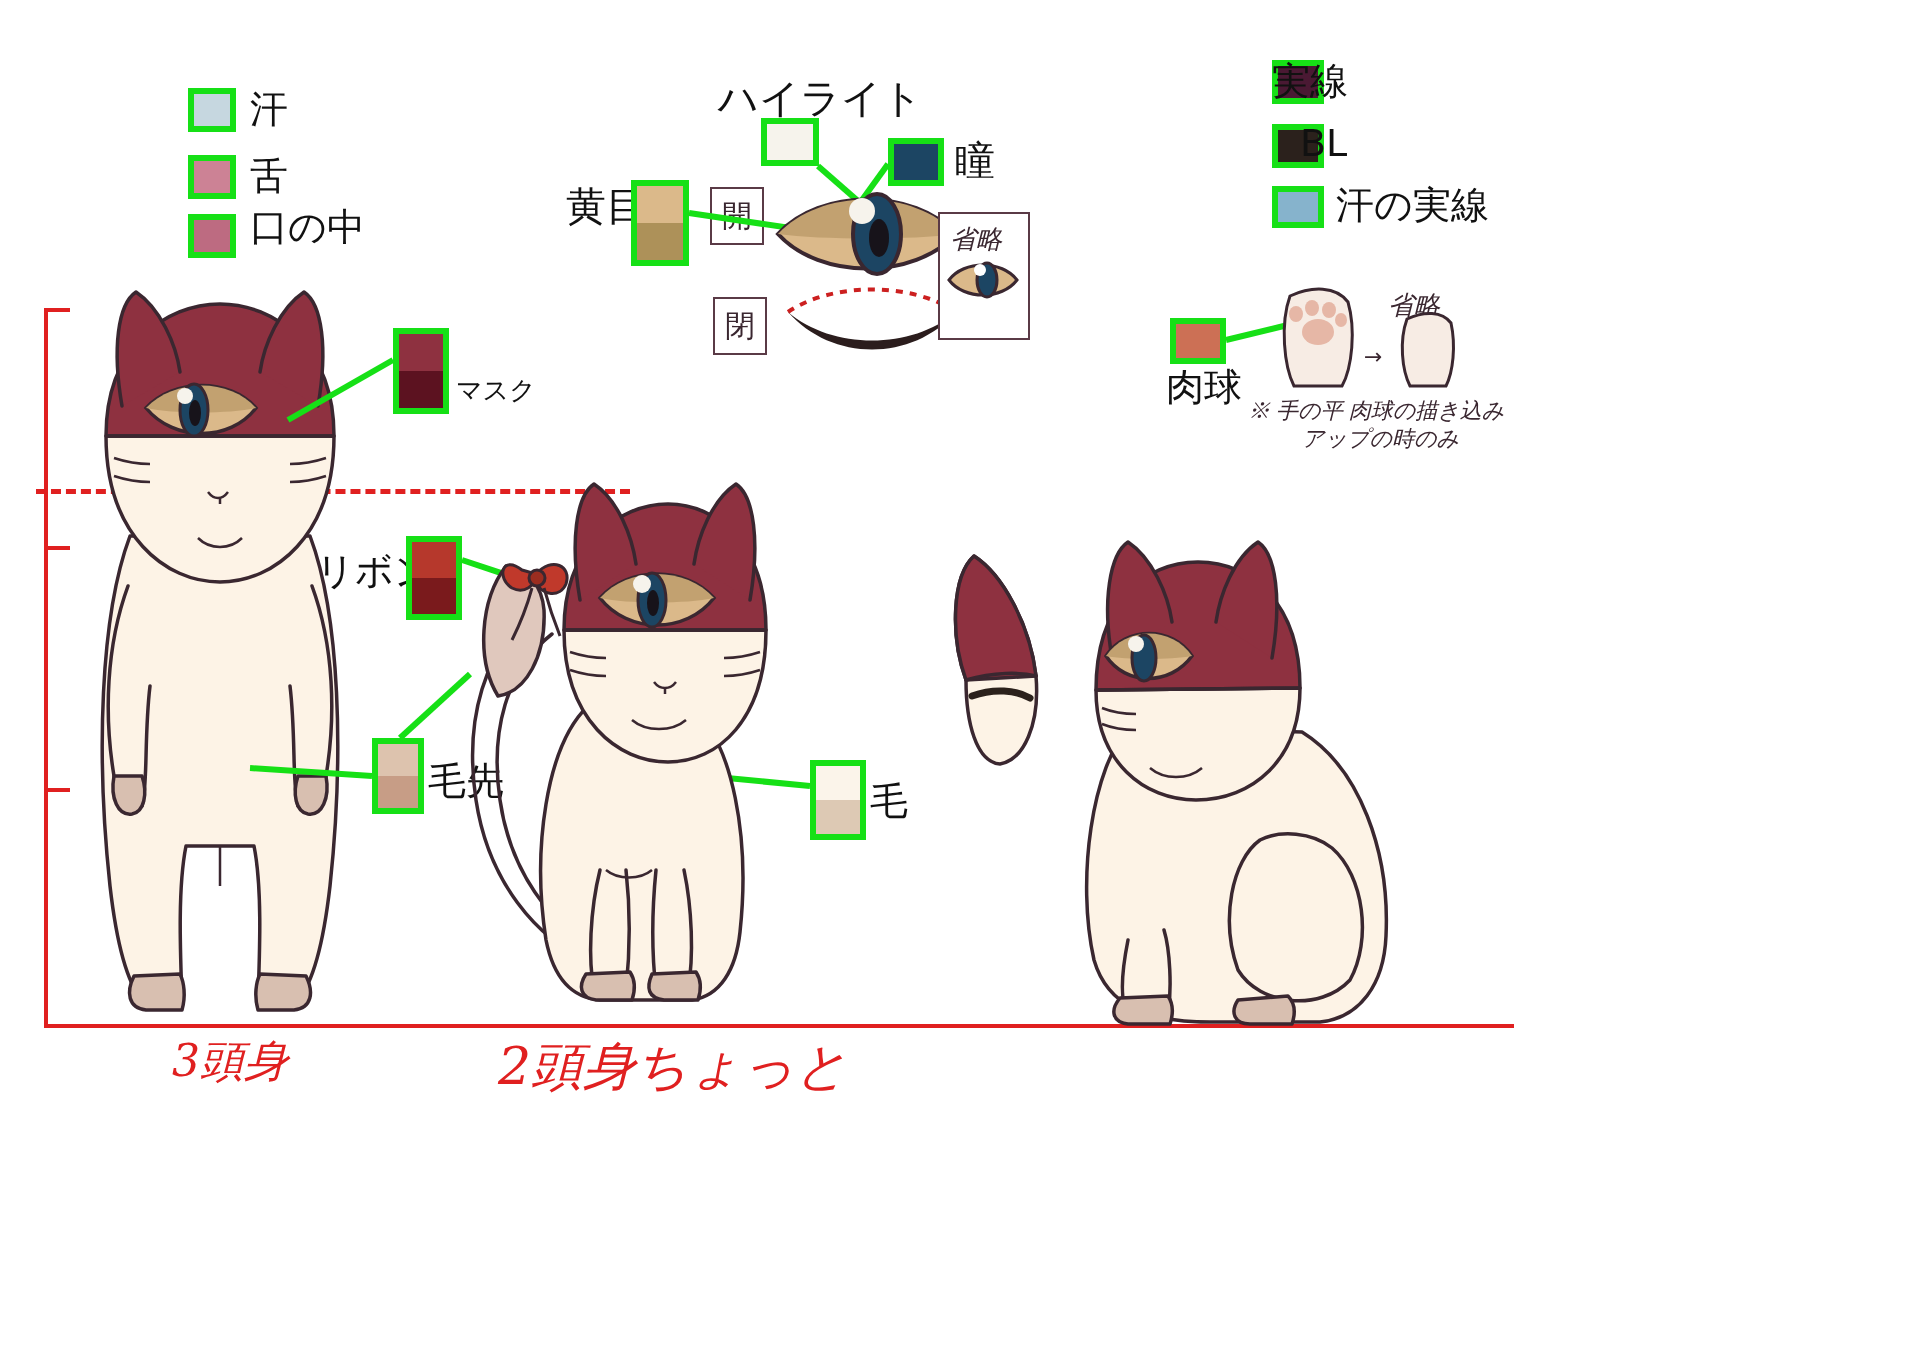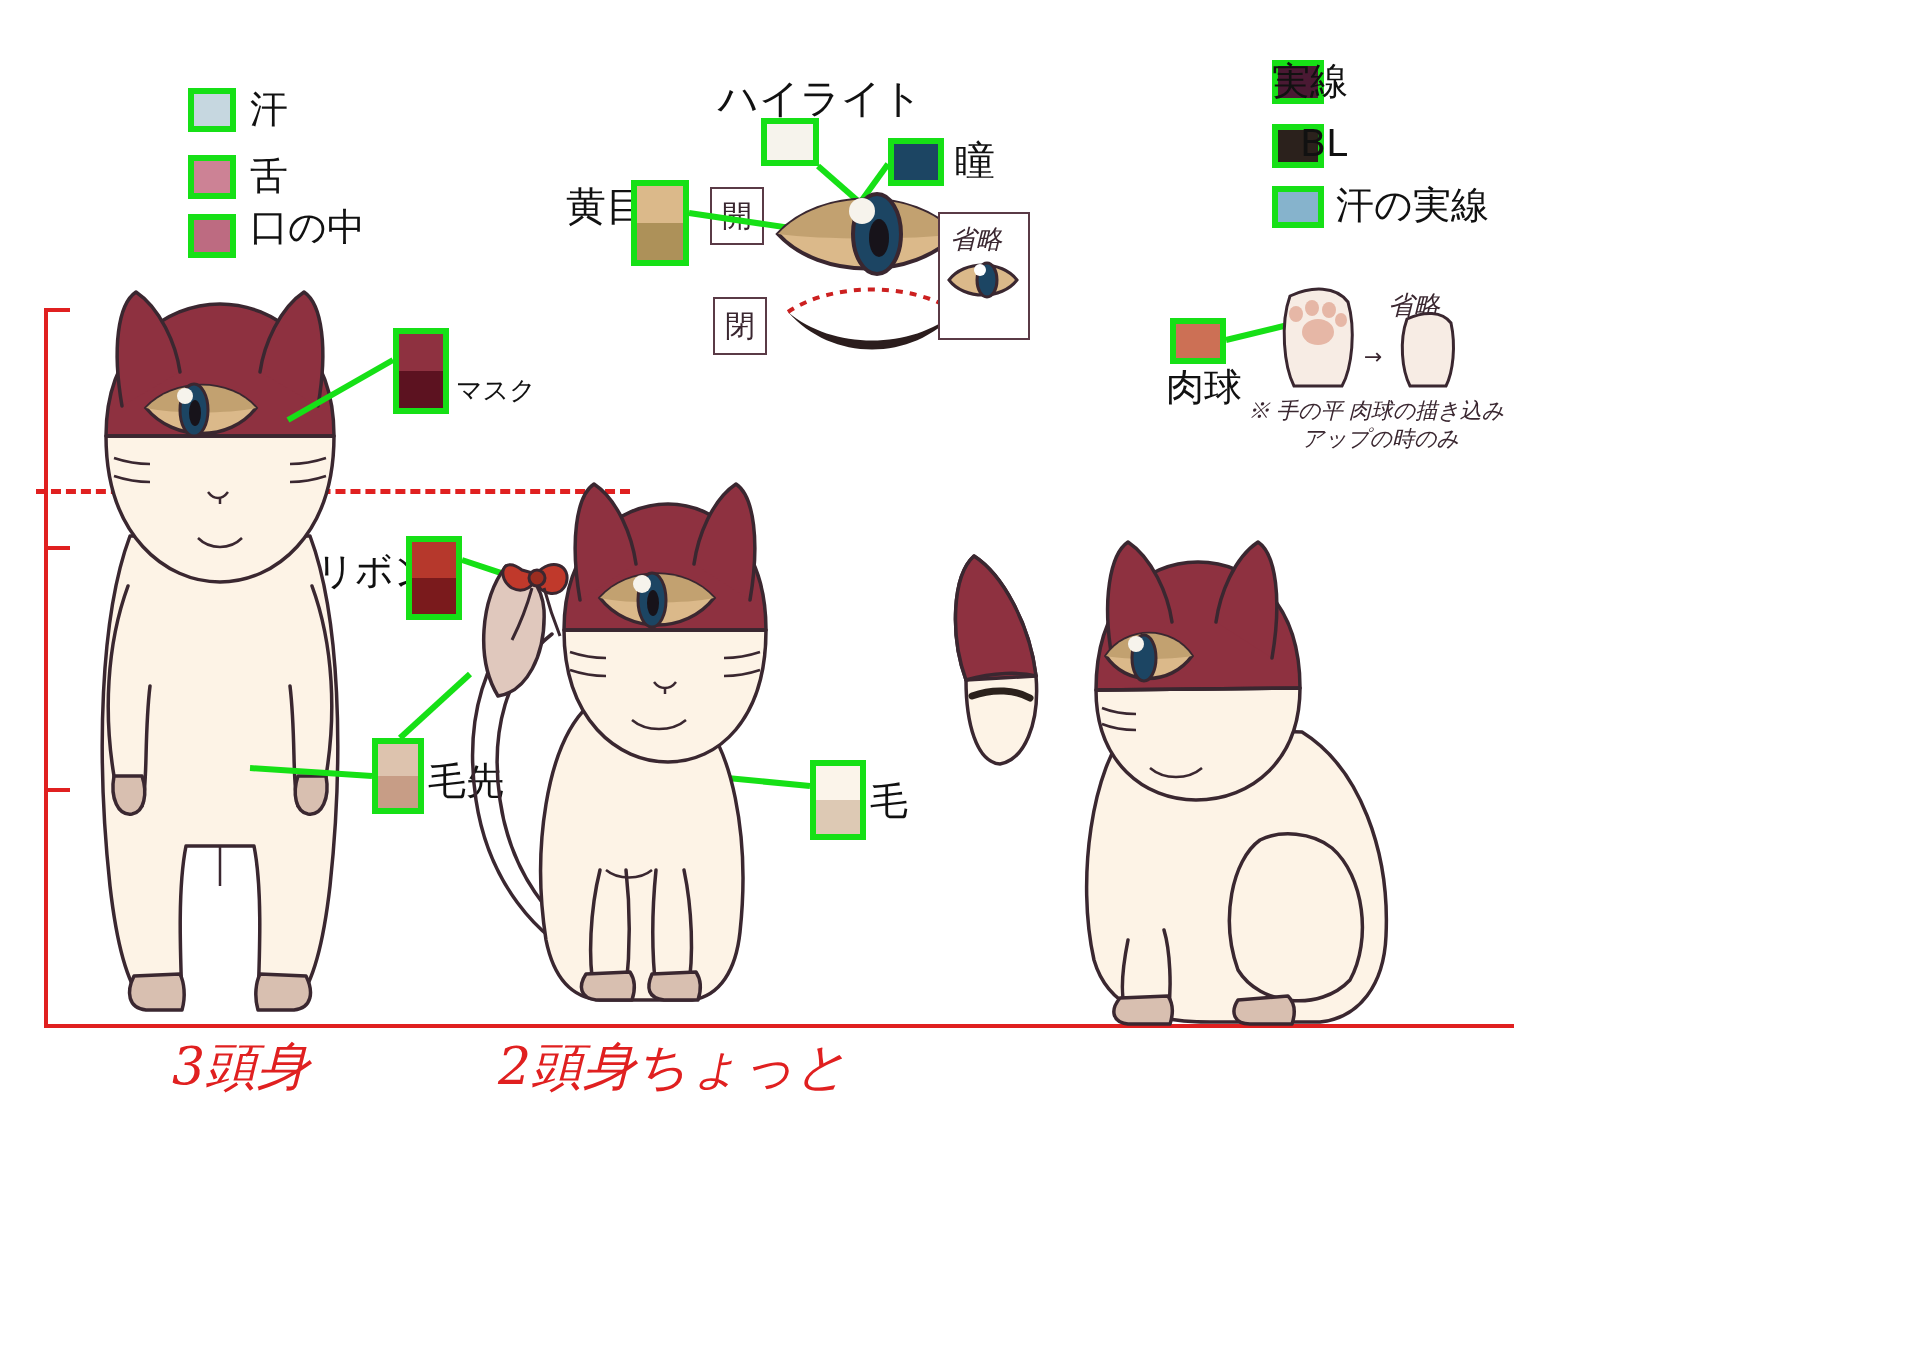--- a/index.html
+++ b/index.html
@@ -350,16 +350,16 @@
       <ellipse cx="224" cy="158" rx="12" ry="23" fill="#1c4563" stroke="#3a2730" stroke-width="3"></ellipse>
       <circle cx="216" cy="144" r="8" fill="#f6f3ec"></circle>
     </g>
     <g stroke="#3a2730" stroke-width="2.5" fill="none">
       <path d="M182 208 C 192 212, 204 214, 216 214"></path>
       <path d="M182 224 C 192 228, 204 230, 216 230"></path>
       <path d="M230 268 C 244 280, 268 280, 282 268"></path>
     </g>
   </svg>
 
-  <div class="hand-red" style="left:172px; top:1032px; font-size:52px;">3頭身</div>
+  <div class="hand-red" style="left:172px; top:1032px; font-size:44px;">3頭身</div>
   <div class="hand-red" style="left:498px; top:1032px; font-size:52px;">2頭身ちょっと</div>
 
 </div>
 
 </body></html>

